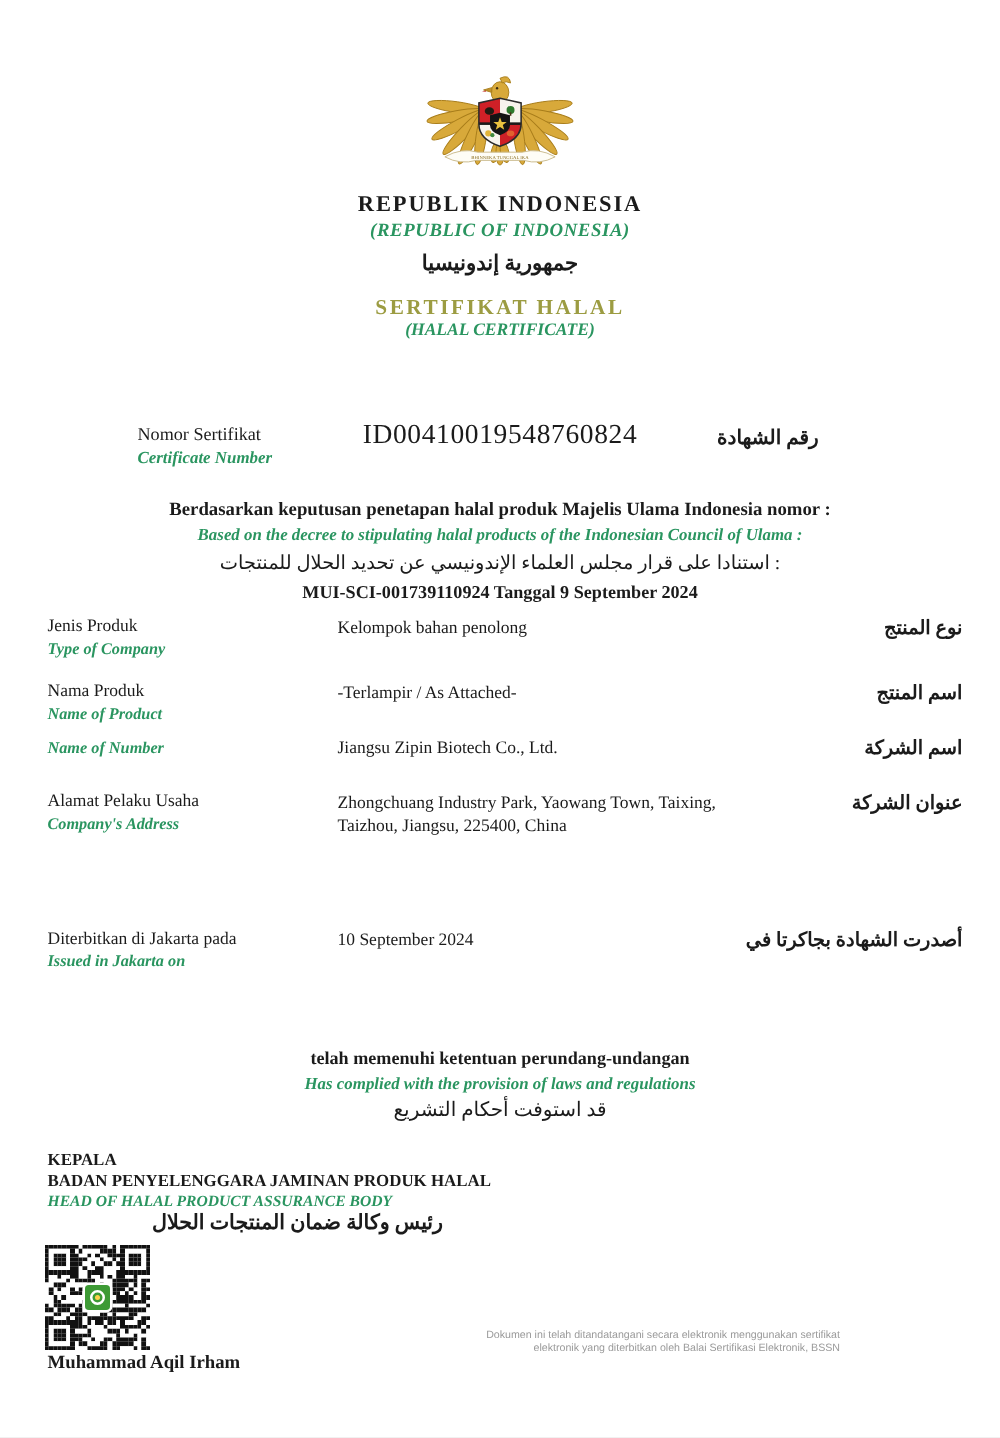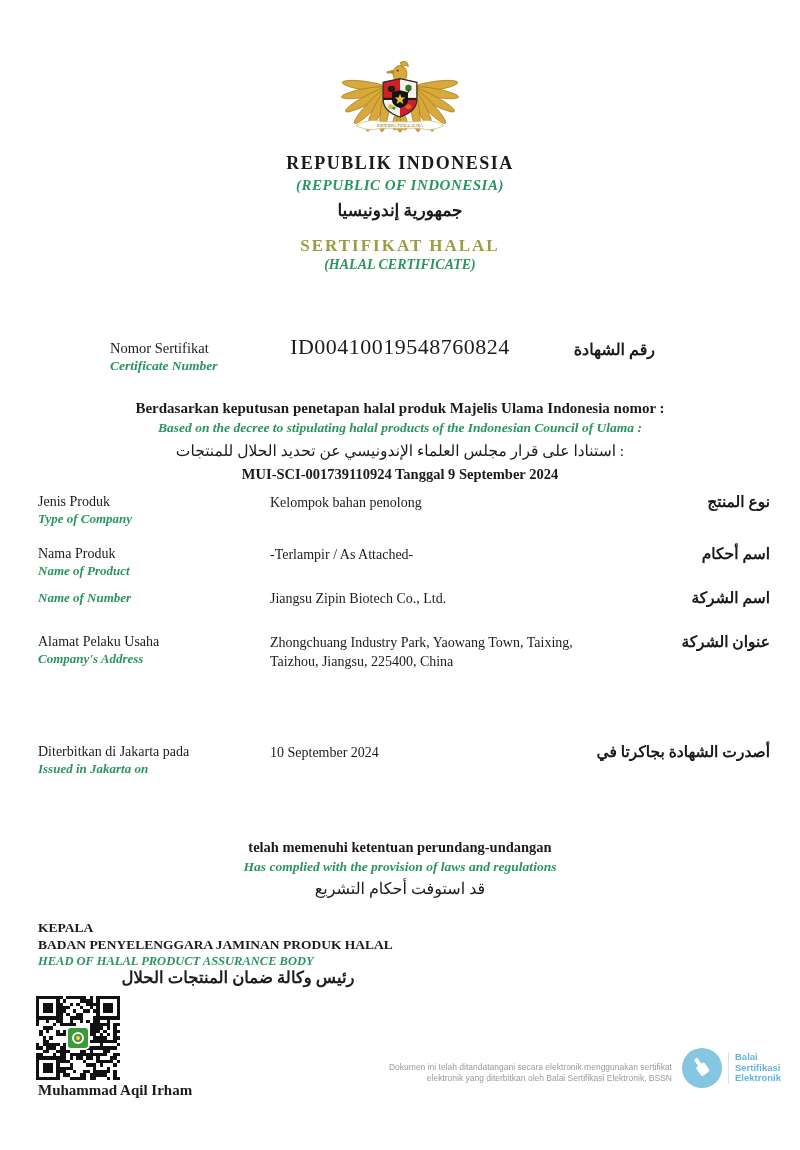--- a/index.html
+++ b/index.html
@@ -166,21 +166,21 @@
       </div>
     <div class="f-value">Kelompok bahan penolong</div>
     <div class="f-ar">نوع المنتج</div>
   </div>
   <div class="abs field-row row-2">
     <div class="f-label">
         <div>Nama Produk</div>
       <div class="green en">Name of Product</div>
       </div>
     <div class="f-value">-Terlampir / As Attached-</div>
-    <div class="f-ar">اسم أحكام</div>
+    <div class="f-ar">اسم المنتج</div>
   </div>
   <div class="abs field-row row-3">
     <div class="f-label">
       <div class="green en">Name of Number</div>
       </div>
     <div class="f-value">Jiangsu Zipin Biotech Co., Ltd.</div>
     <div class="f-ar">اسم الشركة</div>
   </div>
   <div class="abs field-row row-4">
     <div class="f-label">
@@ -845,30 +845,14 @@
       </div>
   </div>
 
   <div class="abs sig-name">Muhammad Aqil Irham</div>
 
   <div class="abs footer-note">
     <div>Dokumen ini telah ditandatangani secara elektronik menggunakan sertifikat</div>
     <div>elektronik yang diterbitkan oleh Balai Sertifikasi Elektronik, BSSN</div>
   </div>
 
-  <div class="abs bse">
-    <div class="bse-circle">
-      <svg width="26" height="26" viewBox="0 0 26 26">
-        <g transform="rotate(-35 13 13)" fill="#ffffff">
-          <rect x="8" y="9" width="10" height="11" rx="2"></rect>
-          <rect x="11" y="4" width="4" height="6" rx="1.5"></rect>
-          <circle cx="13" cy="3.5" r="2.2"></circle>
-        </g>
-      </svg>
-    </div>
-    <div class="bse-text">
-      <div>Balai</div>
-      <div>Sertifikasi</div>
-      <div>Elektronik</div>
-    </div>
-  </div>
 
 </div>
 
 </body></html>

